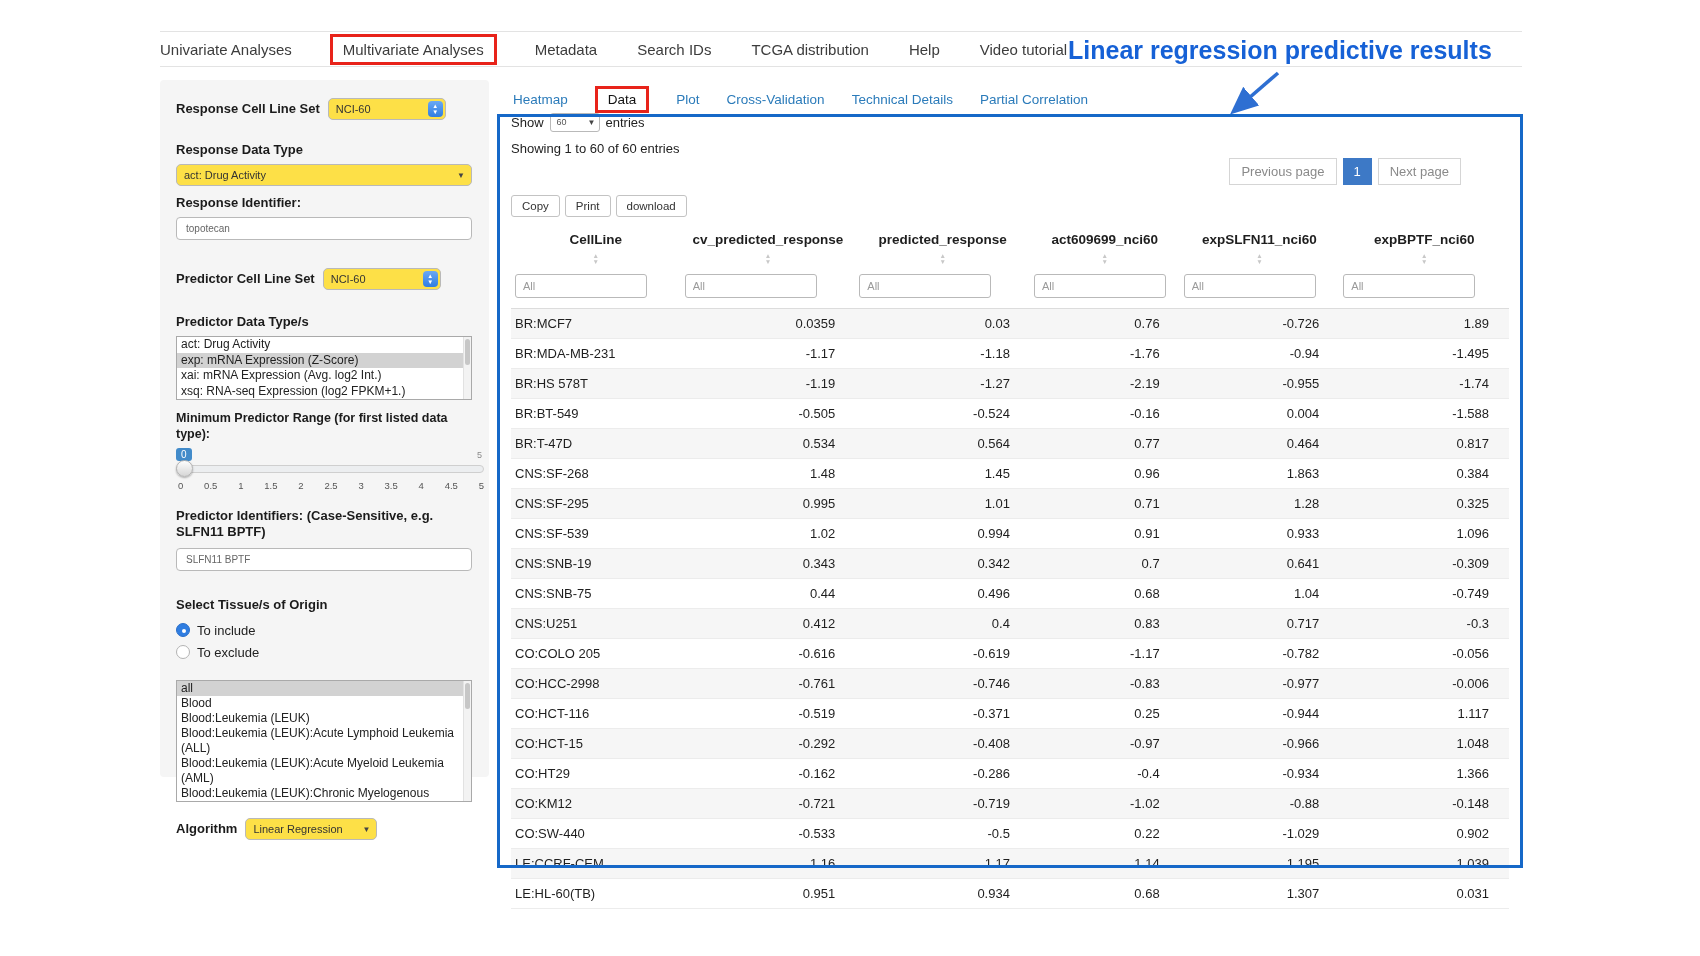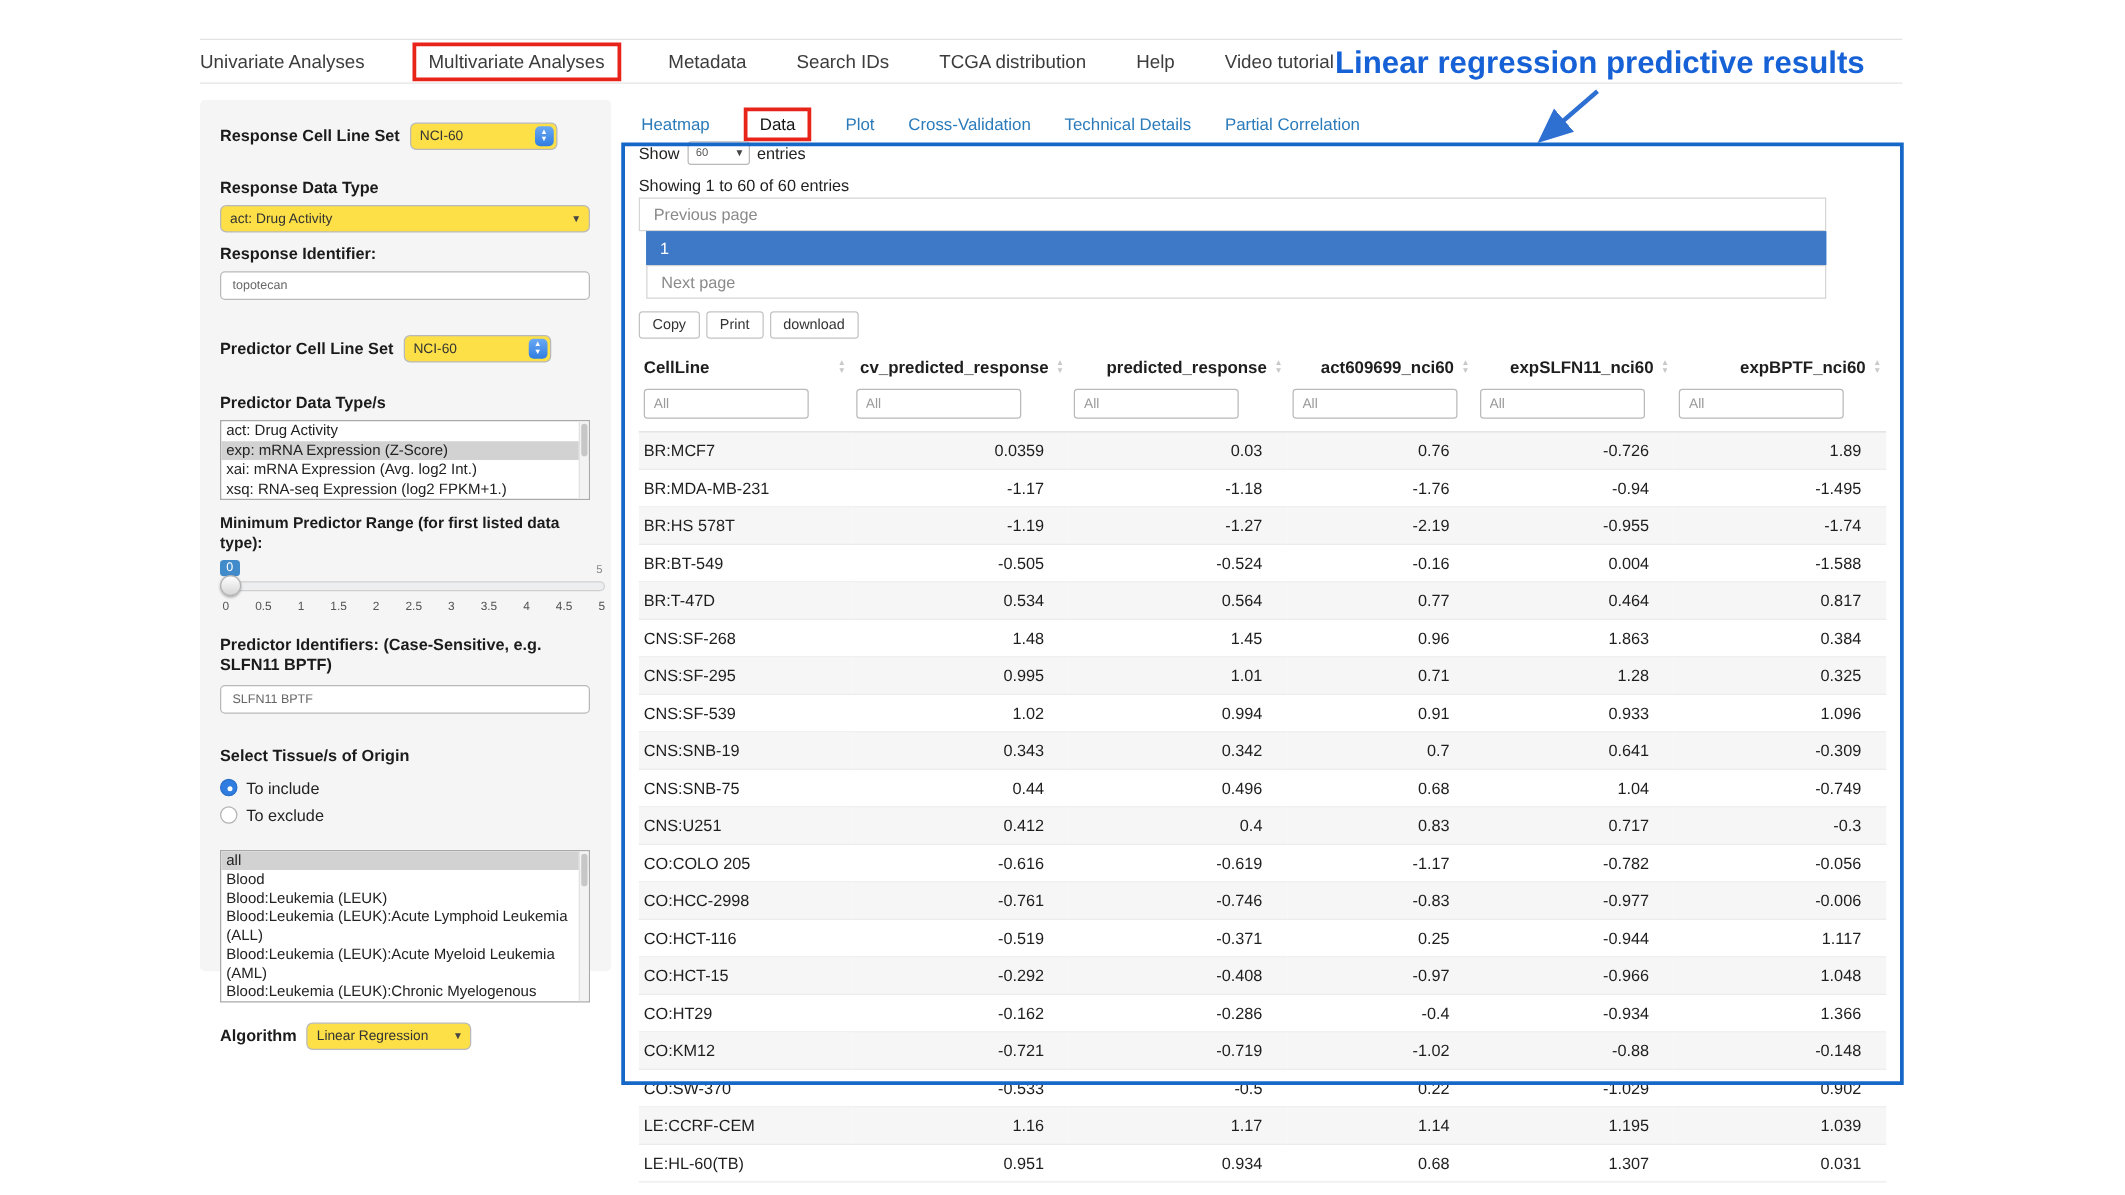--- a/index.html
+++ b/index.html
@@ -79,38 +79,38 @@
   .tab-active{color:#111;}
   .tab.red-outline{border:3px solid var(--annotation-red);padding:3px 10px;margin:-3px 0;}
   .content{margin-top:-6px;padding:4px 14px 0;}
   .blue-outline{position:absolute;left:497px;top:114px;width:1026px;height:754px;border:3px solid var(--outline-blue);
        pointer-events:none;z-index:50;}
 
   .show-row{display:flex;align-items:center;gap:6px;font-size:13px;color:#222;height:20px;}
   select.show-select{appearance:none;-webkit-appearance:none;width:50px;height:19px;font-size:9px;color:#555;
        border:1px solid #b9b9b9;border-radius:3px;background:#fff;padding:0 14px 0 6px;}
   .showing{margin-top:9px;font-size:13px;color:#222;}
-  .pager-row{display:flex;justify-content:flex-end;margin-top:2px;margin-right:48px;flex-direction:column;}
+  .pager-row{display:flex;justify-content:flex-end;margin-top:2px;margin-right:48px;}
   .page-btn{border:1px solid #d5d5d5;background:#fff;color:#8a8a8a;font-size:13px;padding:5px 11px;cursor:pointer;}
   .page-btn + .page-btn{margin-left:6px;}
   .page-btn.active{background:var(--active-page-bg);border-color:var(--active-page-bg);color:#fff;padding:5px 10px;}
   .btn-row{margin-top:10px;}
   .export-btn{font-size:11.5px;color:#333;background:#fff;border:1px solid #c3c3c3;border-radius:3px;
        padding:4px 10px;margin-right:5px;cursor:pointer;font-family:"Liberation Sans",sans-serif;}
 
   
   table.data{width:100%;border-collapse:collapse;margin-top:8px;table-layout:fixed;font-size:13px;color:#1e1e1e;}
   .data th{font-weight:bold;font-size:13.5px;padding:7px 4px 8px;cursor:pointer;}
   .data th:nth-child(1){width:17%;}
   .data th:nth-child(2){width:17.5%;}
   .data th:nth-child(3){width:17.5%;}
   .data th:nth-child(4){width:15%;}
   .data th:nth-child(5){width:16%;}
   .data th:nth-child(6){width:17%;}
-  .th-wrap{display:flex;align-items:center;gap:6px;}
+  .th-wrap{display:flex;gap:6px;flex-direction:column;}
   .col-left .th-wrap{justify-content:space-between;}
   .col-right .th-wrap{justify-content:flex-end;}
   .sort-icon{display:inline-flex;flex-direction:column;font-size:6.5px;line-height:5px;color:#c8c8c8;gap:1px;}
   .filter-cell{padding:2px 4px 10px;border-bottom:1px solid #dcdcdc;}
   .filter-input{width:132px;height:24px;border:1px solid #b9b9b9;border-radius:3px;font-size:11px;
        padding:0 7px;color:#333;background:#fff;font-family:"Liberation Sans",sans-serif;}
   .filter-input::placeholder{color:#9a9a9a;}
   tr.data-row{border-bottom:1px solid #ececec;}
   tr.data-row.odd{background:var(--stripe-bg);}
   td.cell-left{text-align:left;padding:7px 4px;white-space:nowrap;overflow:hidden;}
@@ -467,21 +467,21 @@
           </tr>
           <tr class="data-row odd">
             <td class="cell-left">CO:KM12</td>
             <td class="cell-right">-0.721</td>
             <td class="cell-right">-0.719</td>
             <td class="cell-right">-1.02</td>
             <td class="cell-right">-0.88</td>
             <td class="cell-right">-0.148</td>
           </tr>
           <tr class="data-row even">
-            <td class="cell-left">CO:SW-370</td>
+            <td class="cell-left">CO:SW-440</td>
             <td class="cell-right">-0.533</td>
             <td class="cell-right">-0.5</td>
             <td class="cell-right">0.22</td>
             <td class="cell-right">-1.029</td>
             <td class="cell-right">0.902</td>
           </tr>
           <tr class="data-row odd">
             <td class="cell-left">LE:CCRF-CEM</td>
             <td class="cell-right">1.16</td>
             <td class="cell-right">1.17</td>

